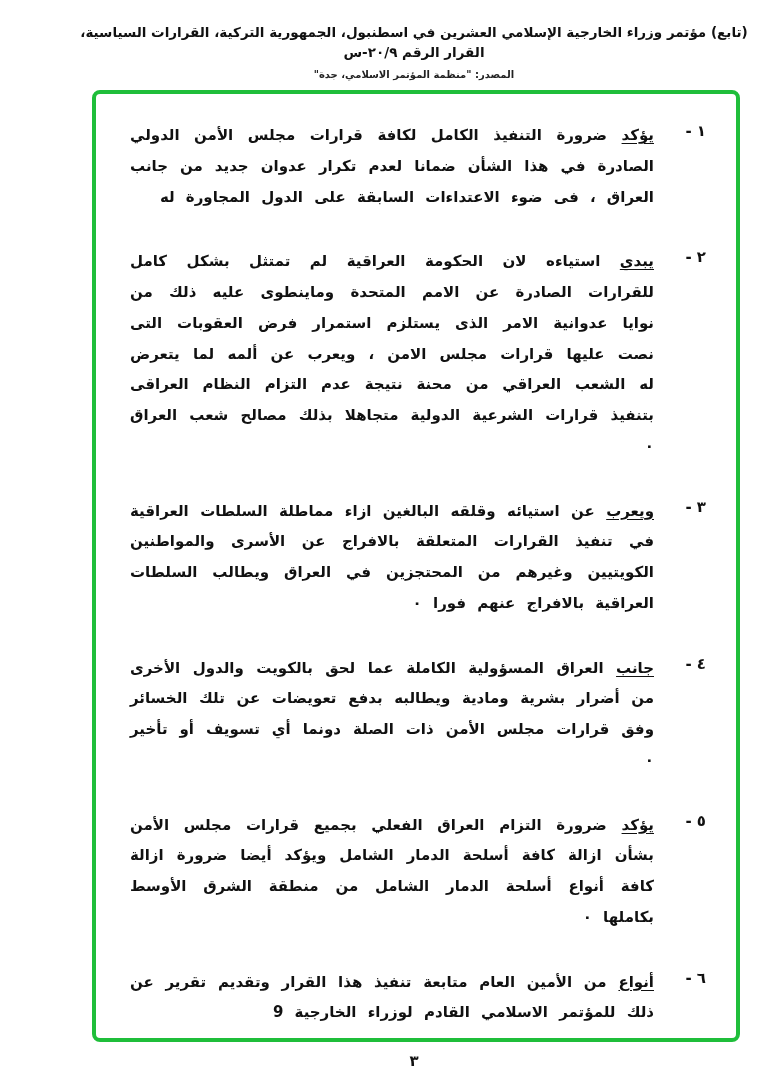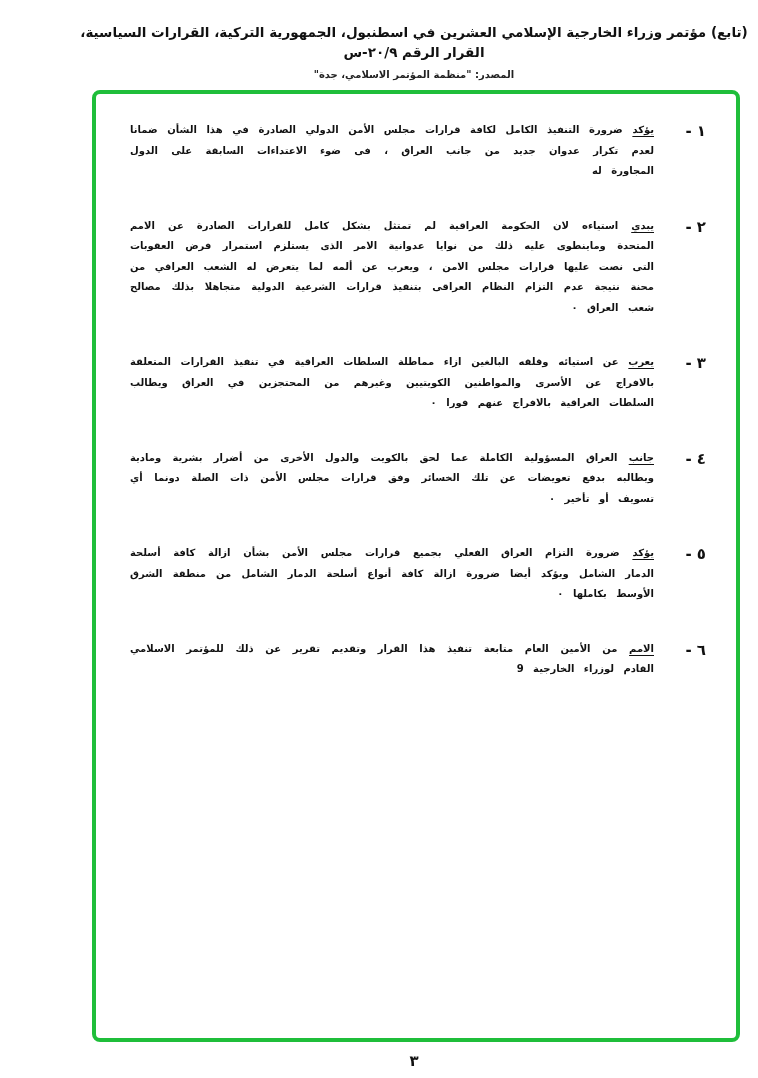--- a/index.html
+++ b/index.html
@@ -60,21 +60,21 @@
   .item-num {
     flex: 0 0 52px;
     font-size: 15px;
     font-weight: bold;
     padding-top: 2px;
     white-space: nowrap;
     color: #111;
   }
   .item-body {
     flex: 1 1 auto;
-    font-size: 10px;
+    font-size: 15px;
     font-weight: bold;
     line-height: 2.05;
     text-align: justify;
     word-spacing: 6px;
     color: #111;
   }
   .lead-word {
     text-decoration: underline;
     text-underline-offset: 3px;
   }
@@ -105,35 +105,35 @@
       <div class="item-body"><span class="lead-word">يؤكد</span><span> ضرورة التنفيذ الكامل لكافة قرارات مجلس الأمن الدولي الصادرة في هذا الشأن ضمانا لعدم تكرار عدوان جديد من جانب العراق ، فى ضوء الاعتداءات السابقة على الدول المجاورة له</span></div>
     </div>
 
     <div class="res-item">
       <div class="item-num">٢ -</div>
       <div class="item-body"><span class="lead-word">يبدي</span><span> استياءه لان الحكومة العراقية لم تمتثل بشكل كامل للقرارات الصادرة عن الامم المتحدة وماينطوى عليه ذلك من نوايا عدوانية الامر الذى يستلزم استمرار فرض العقوبات التى نصت عليها قرارات مجلس الامن ، ويعرب عن ألمه لما يتعرض له الشعب العراقي من محنة نتيجة عدم التزام النظام العراقى بتنفيذ قرارات الشرعية الدولية متجاهلا بذلك مصالح شعب العراق ٠</span></div>
     </div>
 
     <div class="res-item">
       <div class="item-num">٣ -</div>
-      <div class="item-body"><span class="lead-word">يعرب</span><span> عن استيائه وقلقه البالغين ازاء مماطلة السلطات العراقية في تنفيذ القرارات المتعلقة بالافراج عن الأسرى والمواطنين الكويتيين وغيرهم من المحتجزين في العراق ويطالب السلطات العراقية بالافراج عنهم فورا ٠</span></div>
+      <div class="item-body"><span class="lead-word">ويعرب</span><span> عن استيائه وقلقه البالغين ازاء مماطلة السلطات العراقية في تنفيذ القرارات المتعلقة بالافراج عن الأسرى والمواطنين الكويتيين وغيرهم من المحتجزين في العراق ويطالب السلطات العراقية بالافراج عنهم فورا ٠</span></div>
     </div>
 
     <div class="res-item">
       <div class="item-num">٤ -</div>
       <div class="item-body"><span class="lead-word">جانب</span><span> العراق المسؤولية الكاملة عما لحق بالكويت والدول الأخرى من أضرار بشرية ومادية ويطالبه بدفع تعويضات عن تلك الخسائر وفق قرارات مجلس الأمن ذات الصلة دونما أي تسويف أو تأخير ٠</span></div>
     </div>
 
     <div class="res-item">
       <div class="item-num">٥ -</div>
       <div class="item-body"><span class="lead-word">يؤكد</span><span> ضرورة التزام العراق الفعلي بجميع قرارات مجلس الأمن بشأن ازالة كافة أسلحة الدمار الشامل ويؤكد أيضا ضرورة ازالة كافة أنواع أسلحة الدمار الشامل من منطقة الشرق الأوسط بكاملها ٠</span></div>
     </div>
 
     <div class="res-item">
       <div class="item-num">٦ -</div>
-      <div class="item-body"><span class="lead-word">الامم</span><span> من الأمين العام متابعة تنفيذ هذا القرار وتقديم تقرير عن ذلك للمؤتمر الاسلامي القادم لوزراء الخارجية 9</span></div>
+      <div class="item-body"><span class="lead-word">أنواع</span><span> من الأمين العام متابعة تنفيذ هذا القرار وتقديم تقرير عن ذلك للمؤتمر الاسلامي القادم لوزراء الخارجية 9</span></div>
     </div>
 
   </div>
 
   <div class="page-number">٣</div>
 
 </div>
 
 </body></html>

